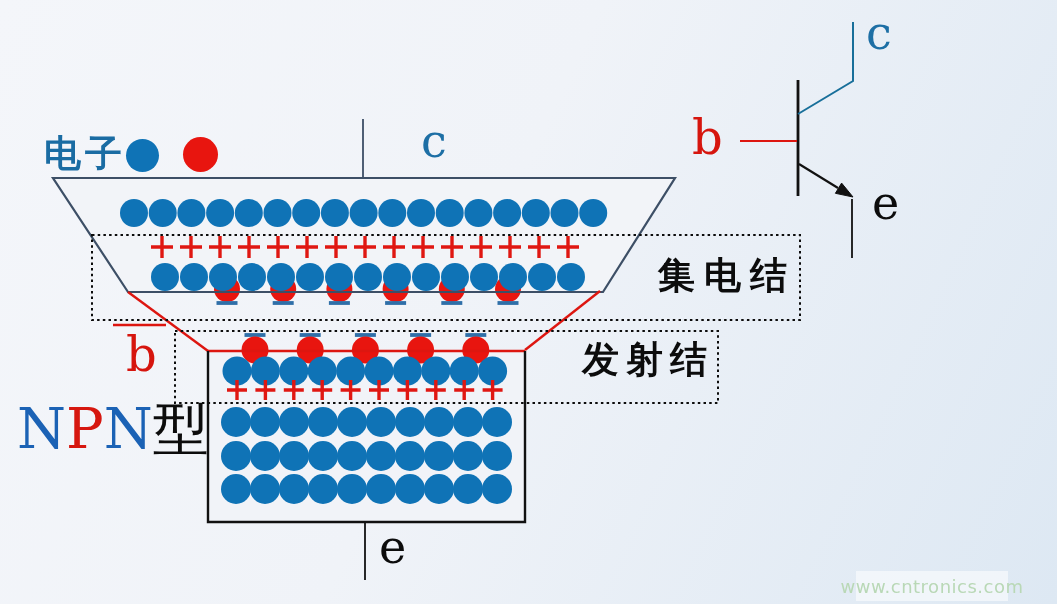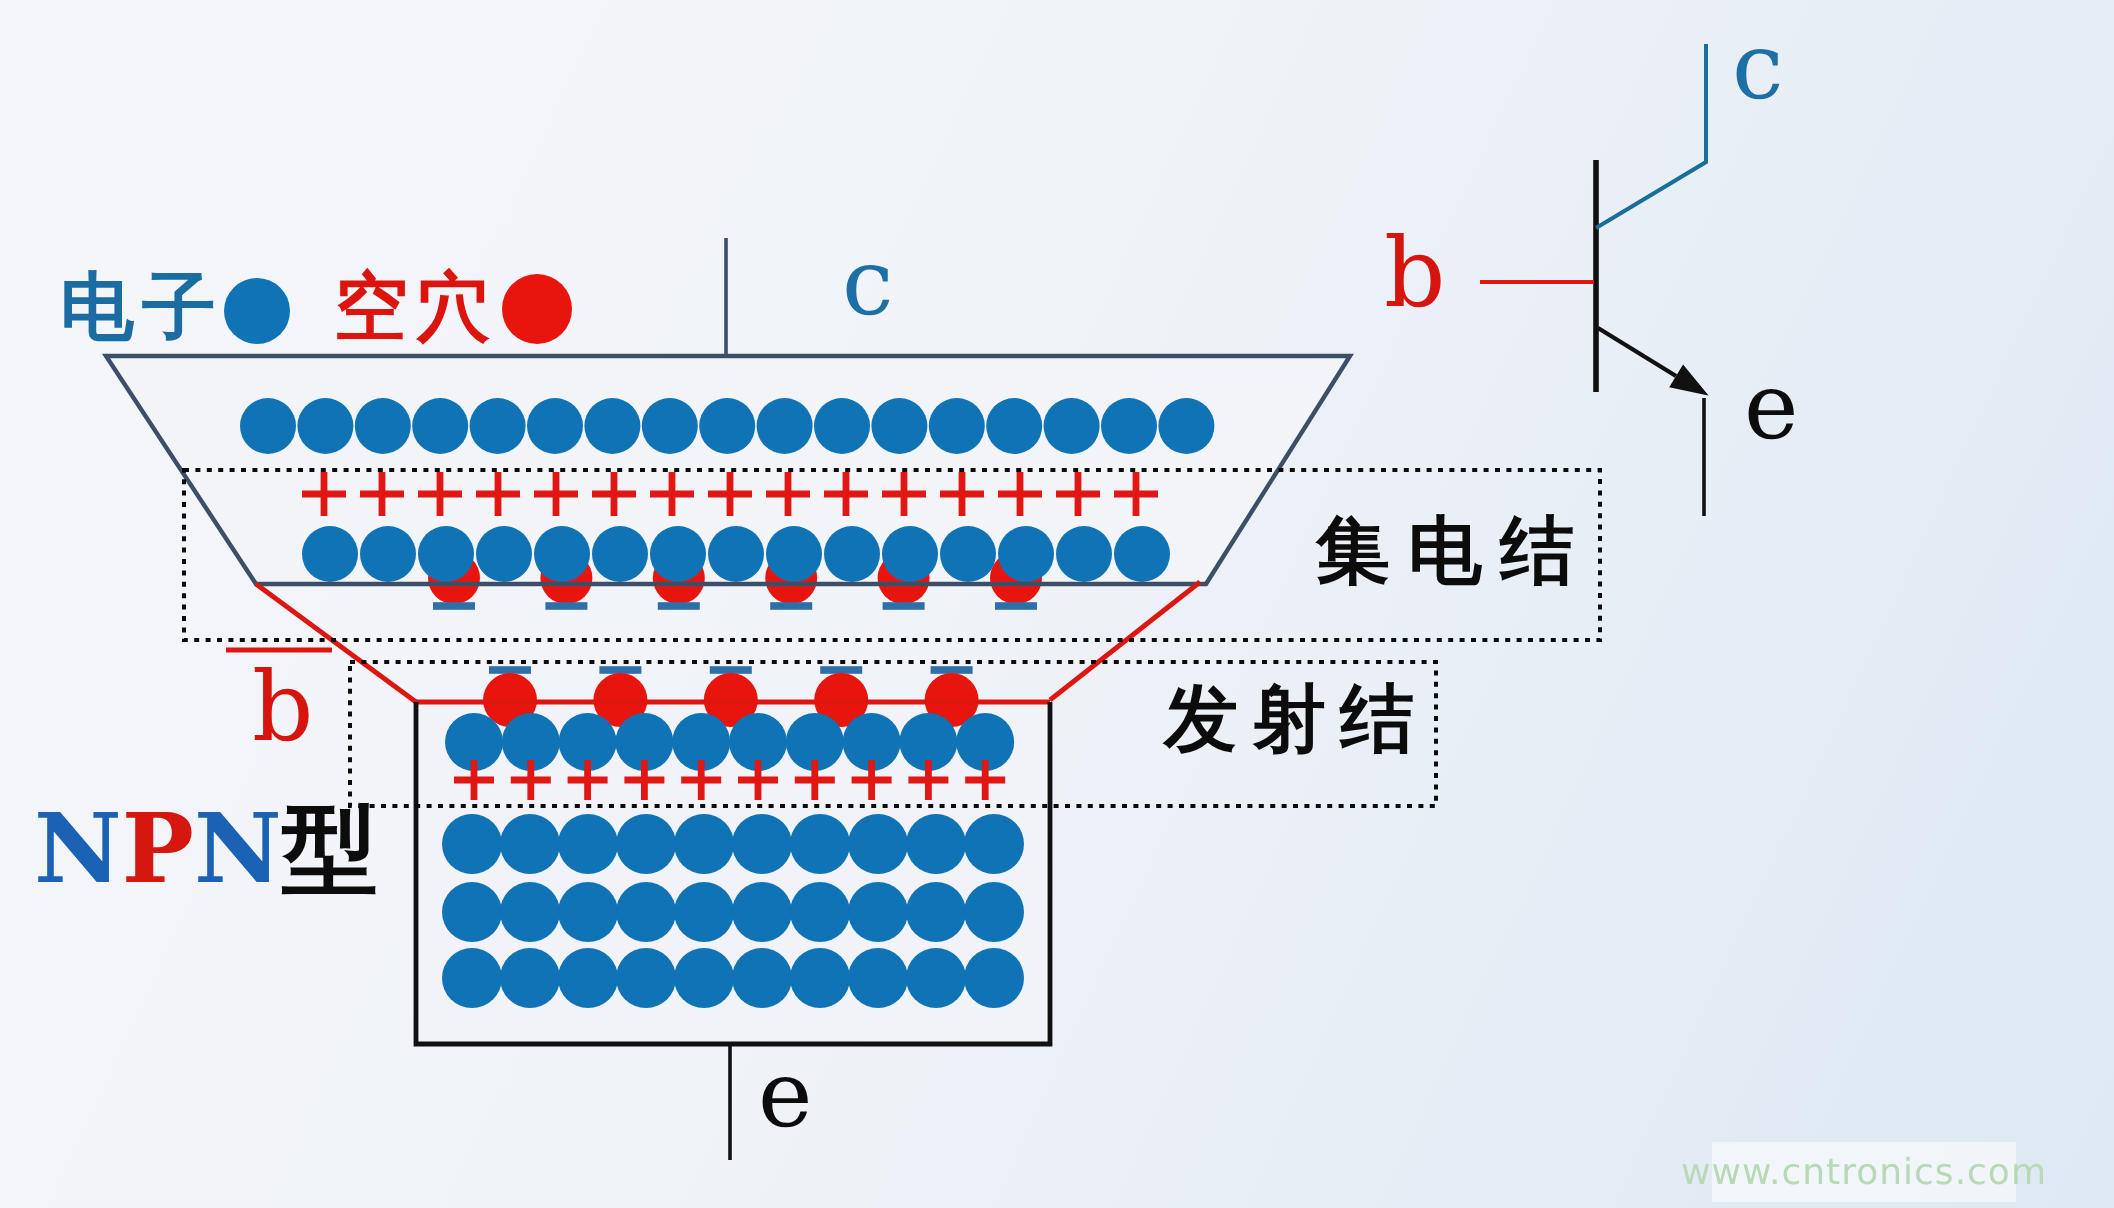--- a/index.html
+++ b/index.html
@@ -8,28 +8,28 @@
     font-family:"DejaVu Sans","Liberation Sans",sans-serif;
     overflow:hidden;
   }
   .canvas{
     position:relative;width:1057px;height:604px;
     background:linear-gradient(115deg,#f4f6fa 0%,#f0f3f8 45%,#dde8f3 100%);
   }
   svg{position:absolute;left:0;top:0;}
   .txt{position:absolute;white-space:nowrap;line-height:1;}
   .serif{font-family:"DejaVu Serif","Liberation Serif",serif;}
-  .legend{position:absolute;left:30px;top:129px;display:flex;align-items:center;justify-content:center;}
+  .legend{position:absolute;left:44px;top:129px;display:flex;align-items:center;justify-content:center;}
   .legend .cjk{font-size:37px;font-weight:600;letter-spacing:4px;}
   .legend .dot{display:inline-block;border-radius:50%;}
   .dot-electron{width:33px;height:33px;margin:2px 0 0 0;}
   .dot-hole{width:35px;height:35px;margin:0 0 0 2px;}
   .junction-label{font-size:37px;font-weight:600;color:#0c0c0c;letter-spacing:9px;}
   .terminal{font-size:46px;color:#0c0c0c;}
-  .npn{font-size:48px;font-weight:700;}
+  .npn{font-size:56px;font-weight:400;}
   .npn .cjk{letter-spacing:0;}
   .watermark{
     position:absolute;left:856px;top:571px;width:152px;height:30px;
     background:rgba(255,255,255,0.55);
     display:flex;align-items:center;justify-content:center;
     font-size:18px;letter-spacing:0.5px;
   }
 </style>
 </head>
 <body>
@@ -185,21 +185,20 @@
       <path d="M799,164 L838,188" stroke="#111" stroke-width="2.2"></path>
       <polygon points="853,197 835.4,193.3 841.6,183.1" fill="#111" stroke="#111" stroke-width="1"></polygon>
       <path d="M852,199 V258" stroke="#111" stroke-width="1.8"></path>
     </g>
   </svg>
 
   <div class="legend">
     <span class="cjk" style="color:#1a6ca3;">电子</span>
     <span class="dot dot-electron" style="background:#0f73b6;"></span>
     <span style="width:22px;"></span>
-    <span class="cjk" style="color:#dc140e;">空穴</span>
     <span class="dot dot-hole" style="background:#e8150f;"></span>
   </div>
 
   <div class="txt serif terminal" style="left:421px;top:118px;color:#1d6fa5;">c</div>
 
   <div class="txt junction-label" style="left:658px;top:257px;">集电结</div>
 
   <div class="txt junction-label" style="left:568px;top:341px;letter-spacing:7px;margin-left:14px;">发射结</div>
 
   <div class="txt serif" style="left:126px;top:330px;font-size:48px;color:#d6150e;">b</div>

